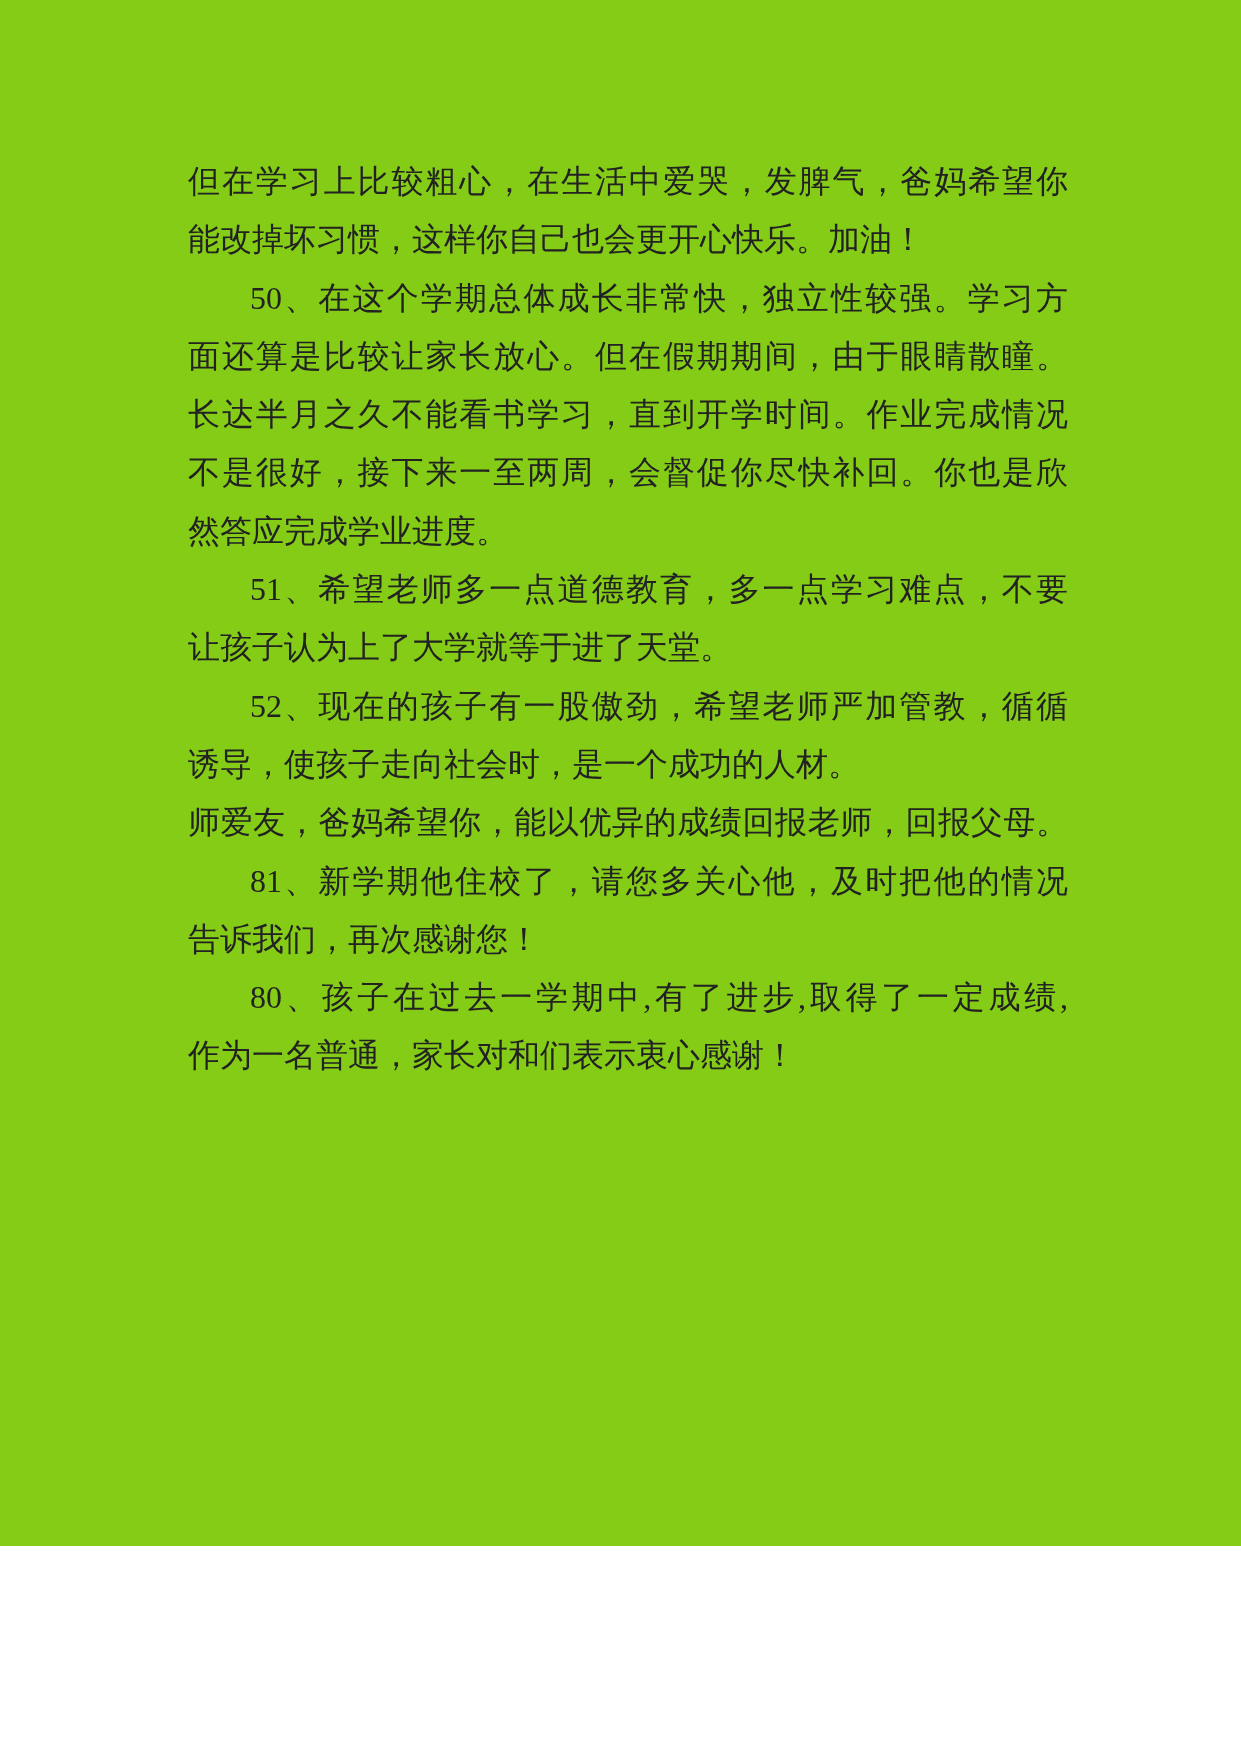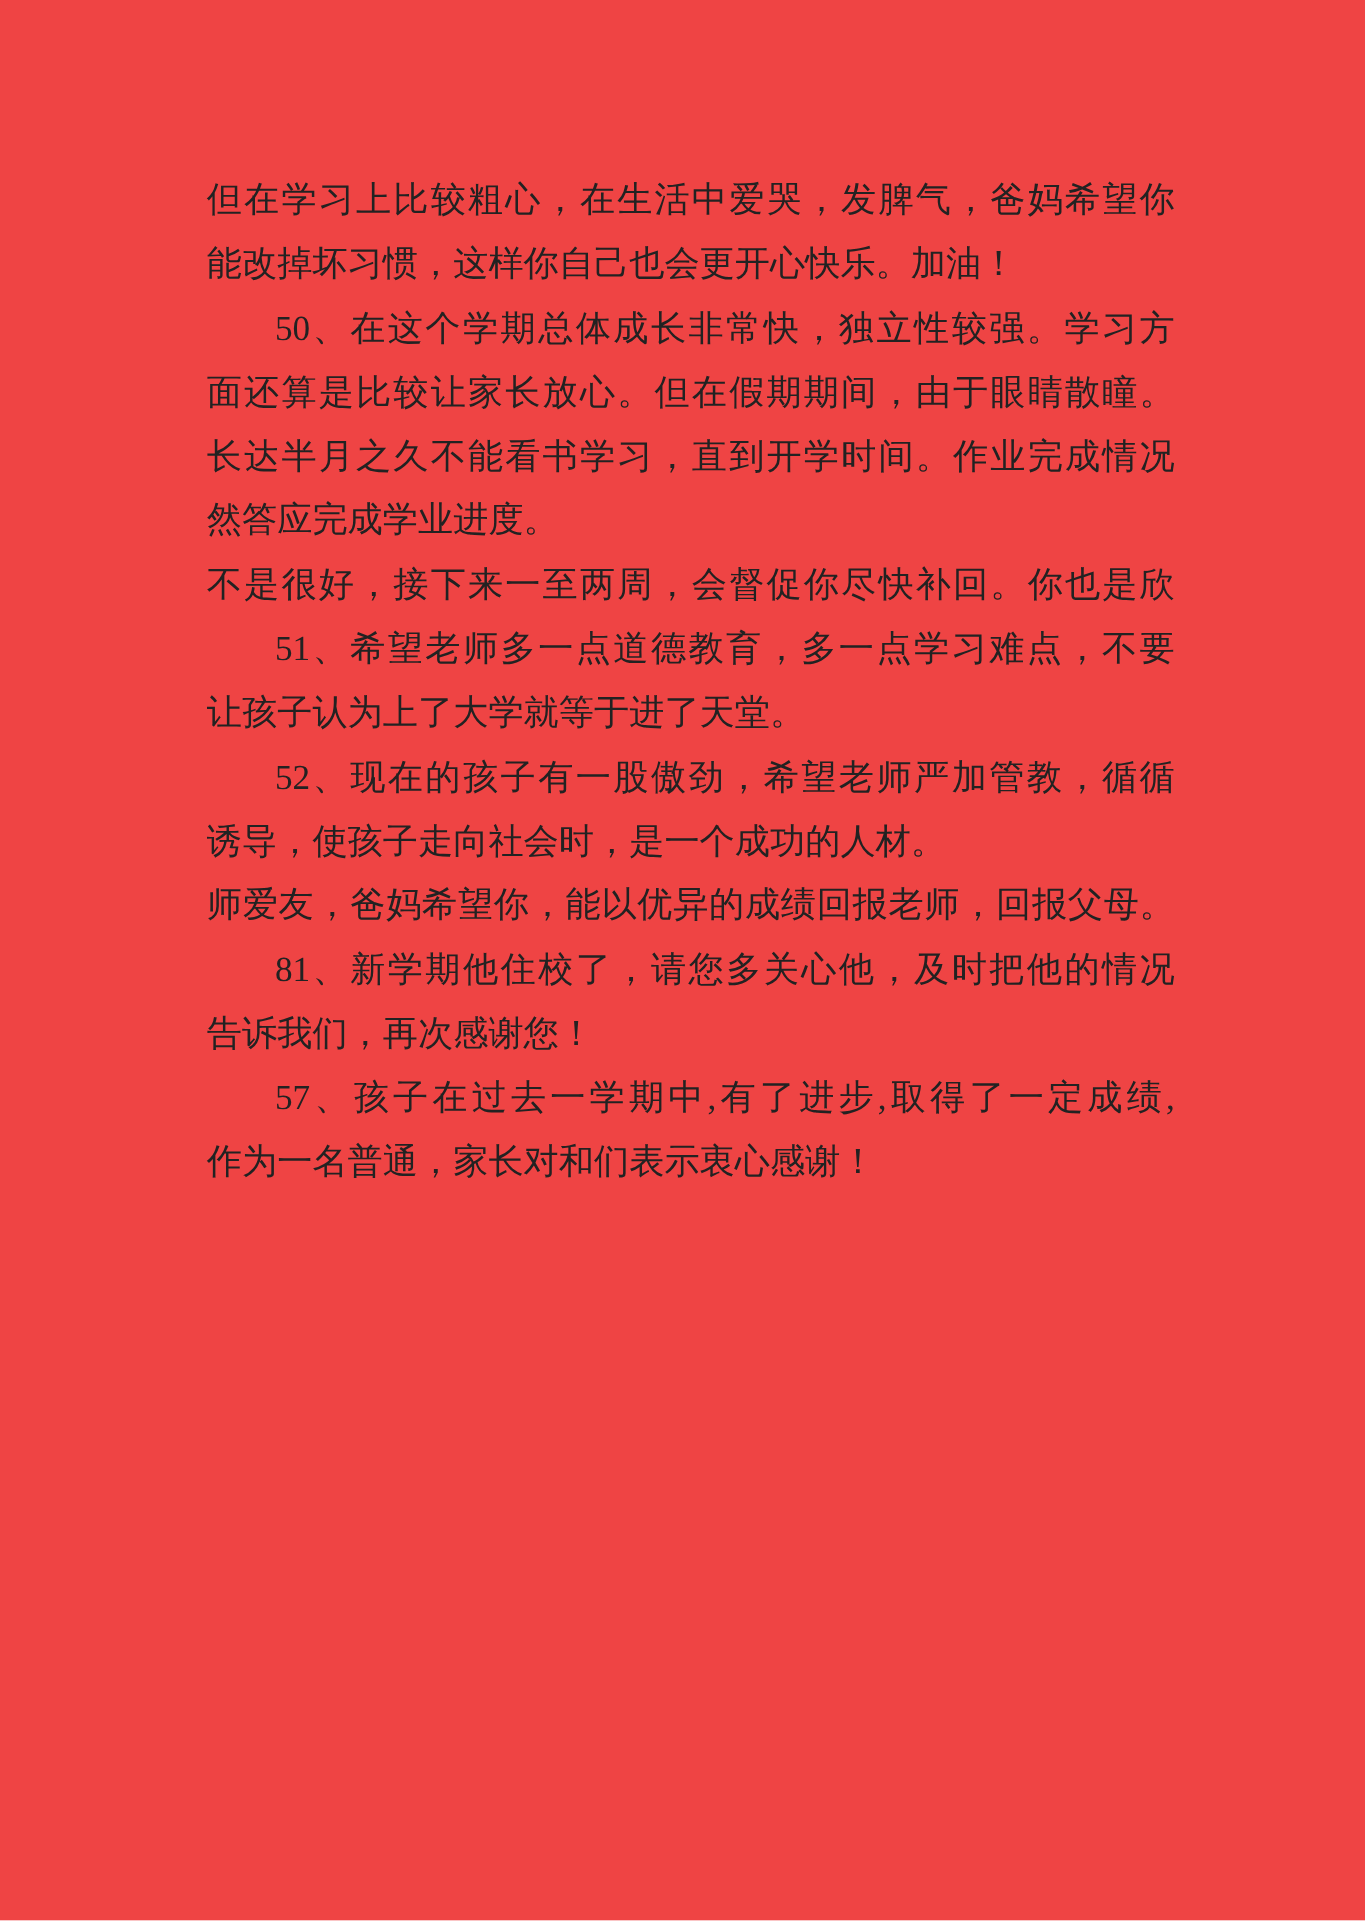--- a/index.html
+++ b/index.html
@@ -3,22 +3,22 @@
 <meta charset="utf-8">
 <style>
   html, body {
     margin: 0;
     padding: 0;
     background: #ffffff;
   }
   .page {
     position: relative;
     width: 1241px;
-    height: 1746px;
-    background: #ef4444;
+    height: 1546px;
+    background: #84cc16;
     overflow: hidden;
     font-family: "Liberation Serif", "DejaVu Serif", serif;
   }
   .text-block {
     position: absolute;
     left: 188px;
     top: 152px;
     width: 880px;
     font-size: 32px;
     line-height: 58.3px;
@@ -54,22 +54,22 @@
 
     <div class="para">
       <div class="ln">但在学习上比较粗心，在生活中爱哭，发脾气，爸妈希望你</div>
       <div class="ln end">能改掉坏习惯，这样你自己也会更开心快乐。加油！</div>
     </div>
 
     <div class="para">
       <div class="ln ind">50、在这个学期总体成长非常快，独立性较强。学习方</div>
       <div class="ln">面还算是比较让家长放心。但在假期期间，由于眼睛散瞳。</div>
       <div class="ln">长达半月之久不能看书学习，直到开学时间。作业完成情况</div>
+      <div class="ln">不是很好，接下来一至两周，会督促你尽快补回。你也是欣</div>
       <div class="ln end">然答应完成学业进度。</div>
-      <div class="ln">不是很好，接下来一至两周，会督促你尽快补回。你也是欣</div>
     </div>
 
     <div class="para">
       <div class="ln ind">51、希望老师多一点道德教育，多一点学习难点，不要</div>
       <div class="ln end">让孩子认为上了大学就等于进了天堂。</div>
     </div>
 
     <div class="para">
       <div class="ln ind">52、现在的孩子有一股傲劲，希望老师严加管教，循循</div>
       <div class="ln end">诱导，使孩子走向社会时，是一个成功的人材。</div>
@@ -80,18 +80,18 @@
     <div class="para">
       <div class="ln">师爱友，爸妈希望你，能以优异的成绩回报老师，回报父母。</div>
     </div>
 
     <div class="para">
       <div class="ln ind">81、新学期他住校了，请您多关心他，及时把他的情况</div>
       <div class="ln end">告诉我们，再次感谢您！</div>
     </div>
 
     <div class="para">
-      <div class="ln ind">57、孩子在过去一学期中,有了进步,取得了一定成绩,</div>
+      <div class="ln ind">80、孩子在过去一学期中,有了进步,取得了一定成绩,</div>
       <div class="ln end">作为一名普通，家长对和们表示衷心感谢！</div>
     </div>
 
   </div>
 </div>
 
 </body></html>

